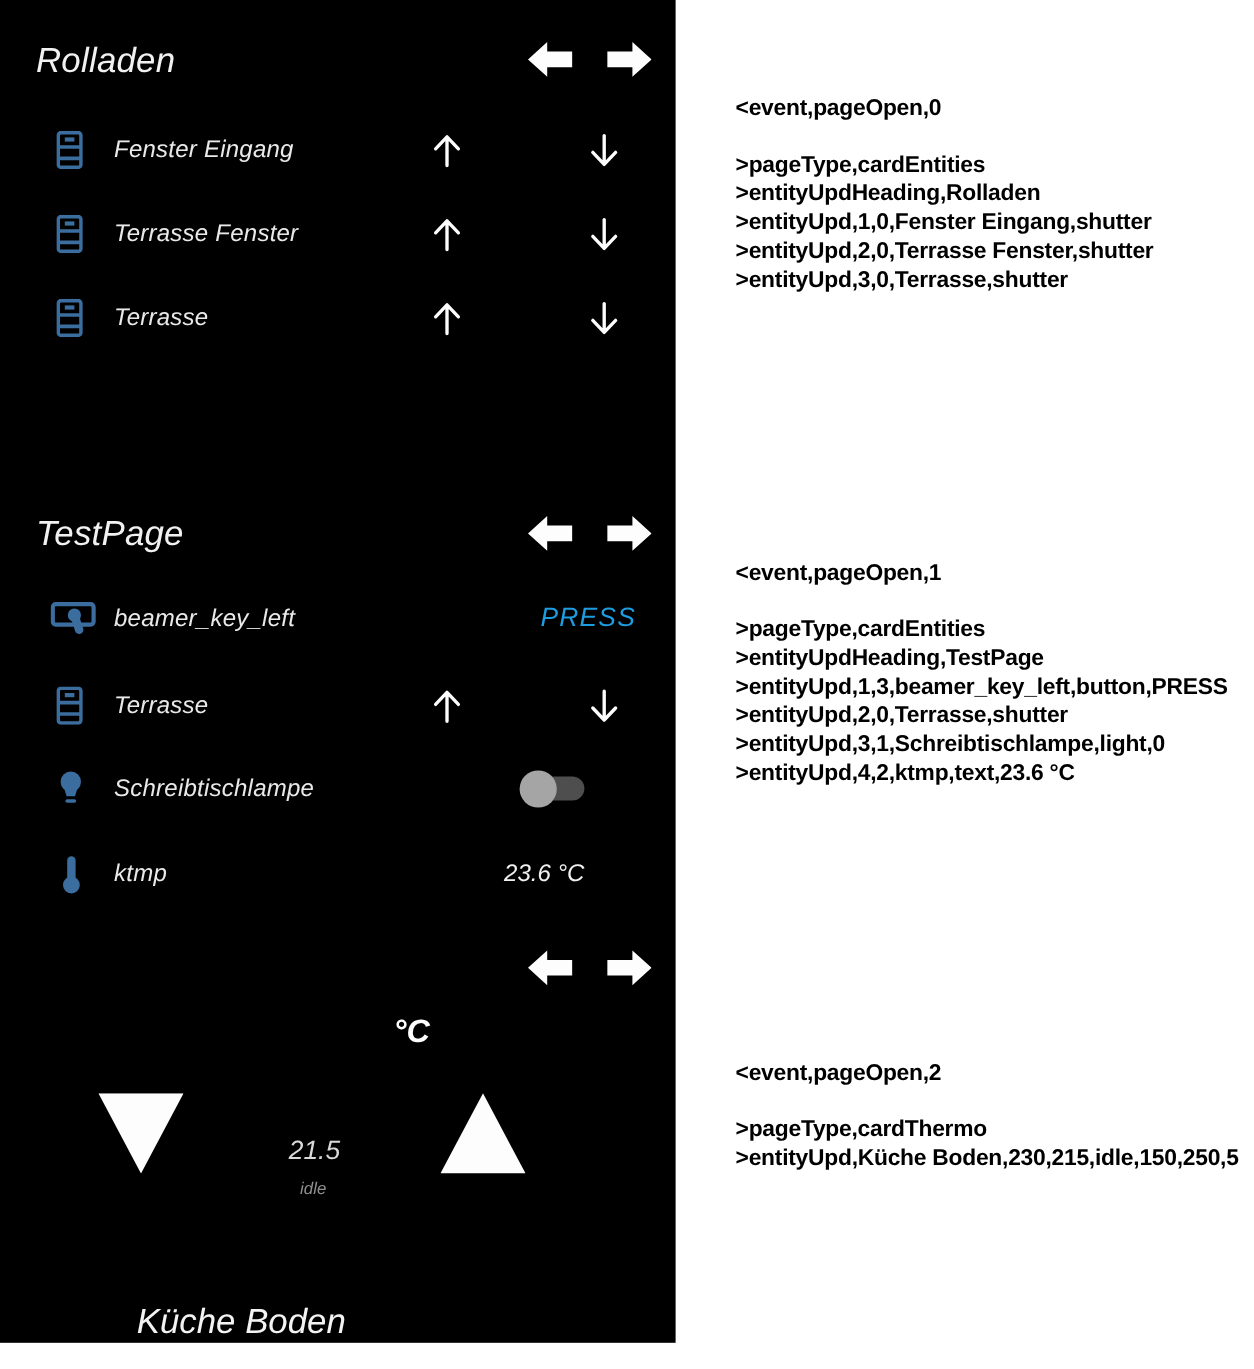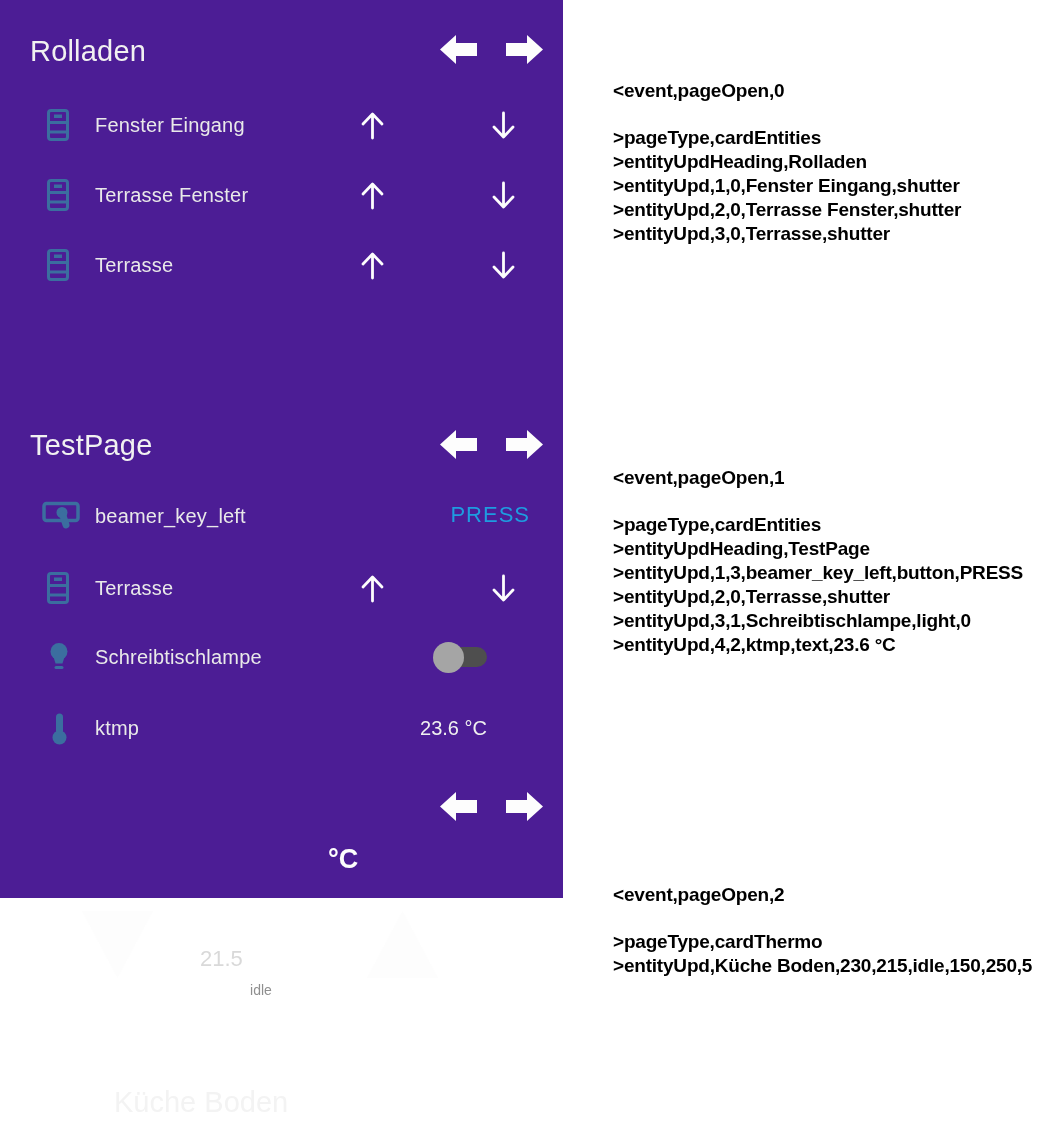--- a/index.html
+++ b/index.html
@@ -2,22 +2,23 @@
 <html><head>
 <meta charset="utf-8">
 <style>
   * { margin:0; padding:0; box-sizing:border-box; }
   html,body { background:#ffffff; }
   body {
     width:1045px; height:1141px; position:relative; overflow:hidden;
     font-family:"Liberation Sans", sans-serif;
   }
   .panel {
-    position:absolute; left:0; top:0; width:563px; height:898px;
-    background:#4c1d95;
+    position:absolute; left:0; top:0; width:563px; height:1119px;
+    background:#000000;
+    font-style:italic;
   }
   .heading {
     position:absolute; left:30px; color:#f1f1f1; font-size:29px;
     font-weight:400; line-height:36px; letter-spacing:0.2px;
   }
   .nav-btn { position:absolute; width:37px; height:33px; cursor:pointer; }
   .row { position:absolute; left:0; width:563px; height:64px; }
   .eicon { position:absolute; display:block; }
   .elabel {
     position:absolute; left:95px; top:20px; color:#e9e9e9;
@@ -40,21 +41,21 @@
   }
   .temp-current {
     position:absolute; left:150px; top:846px; width:172px; text-align:right;
     color:#fdfdfd; font-size:71px; line-height:70px; font-weight:700; letter-spacing:-2px;
   }
   .temp-unit {
     position:absolute; left:328px; top:845px; color:#fdfdfd;
     font-size:27px; font-weight:700; line-height:28px;
   }
   .temp-target {
-    position:absolute; left:200px; top:946px; width:124px; 
+    position:absolute; left:200px; top:946px; width:124px; text-align:center;
     color:#d9d9d9; font-size:22px; line-height:26px;
   }
   .hvac-state {
     position:absolute; left:199px; top:977px; width:124px; text-align:center;
     color:#8f8f8f; font-size:14px; line-height:26px;
   }
   .thermo-title {
     position:absolute; left:114px; top:1085px; width:300px; 
     color:#f3f3f3; font-size:29px; line-height:34px;
   }

